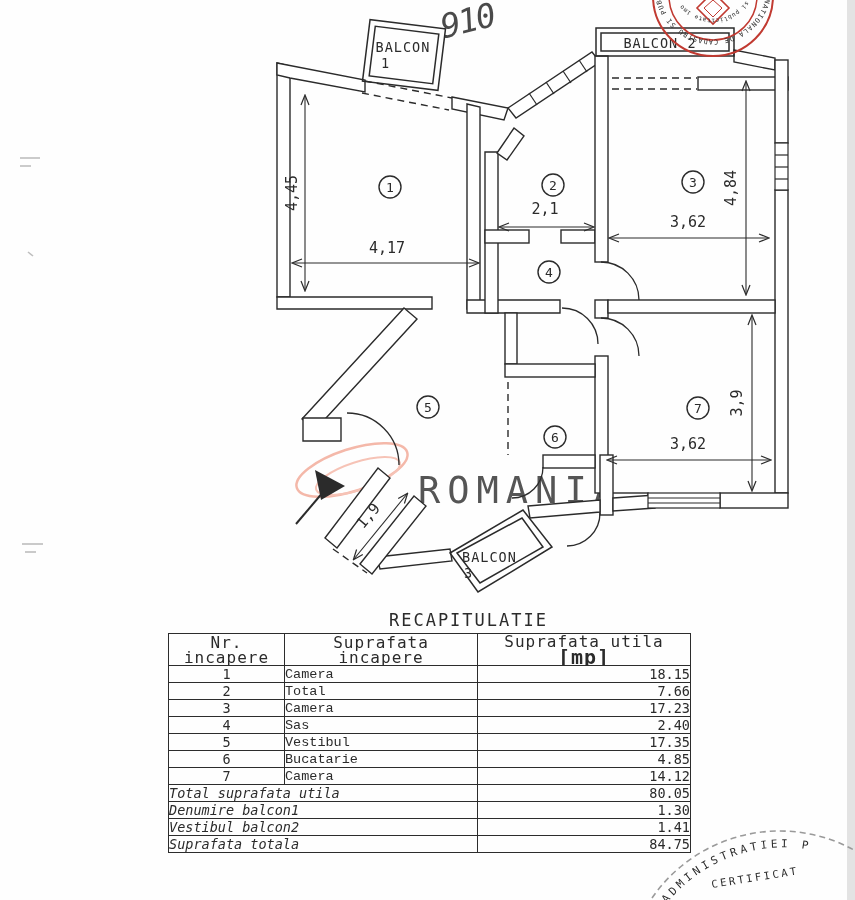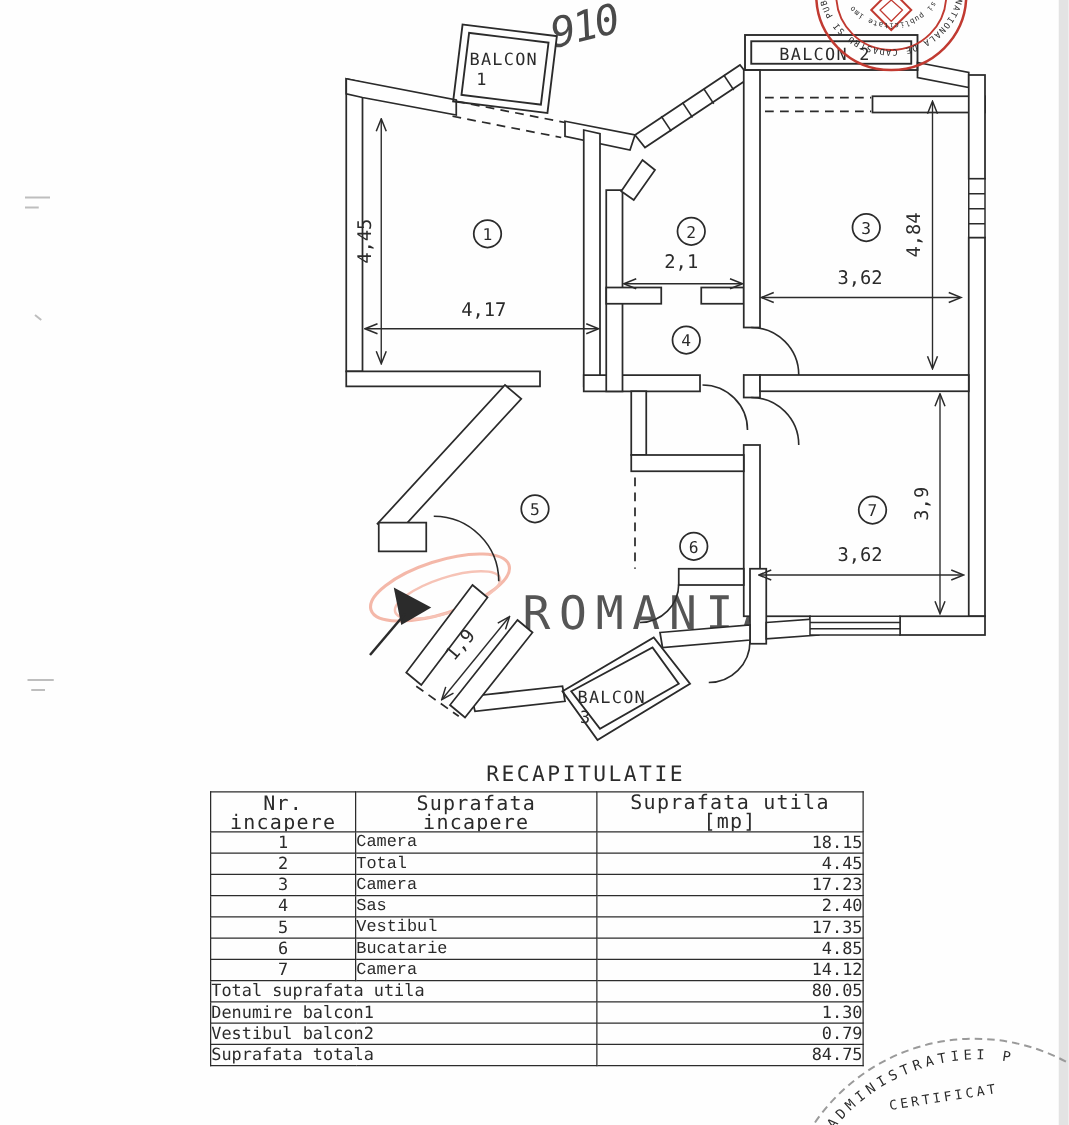--- a/index.html
+++ b/index.html
@@ -12,25 +12,25 @@
   .dim-label{font-size:15px;}
   .room-num{font-size:13px;}
   .edge-strip{position:absolute;right:0;top:0;width:8px;height:100%;background:#cccccc;opacity:.55;}
   .recap-title{position:absolute;left:328px;top:610px;width:220px;text-align:right;
                font-size:17px;letter-spacing:2px;}
   table.recap{position:absolute;left:168px;top:633px;width:522px;border-collapse:collapse;
               table-layout:fixed;font-size:13.5px;}
   table.recap td,table.recap th{border:1.4px solid #2c2c2c;padding:0;height:16px;line-height:15px;
               overflow:hidden;white-space:nowrap;font-weight:normal;}
   th.hd{height:45px;line-height:20px;font-size:16px;letter-spacing:1px;vertical-align:middle;}
-  th.hd .sub{font-size:16px;line-height:16px;}
+  th.hd .sub{font-size:20px;line-height:16px;font-weight:bold;}
   td.c-nr{text-align:center;}
   td.c-name{padding-left:20px;text-align:left;font-family:Liberation Mono, monospace;}
   td.c-val{text-align:right;}
-  td.c-sum{padding-left:16px;text-align:left;}
+  td.c-sum{padding-left:16px;text-align:left;font-style:italic;}
   .overlay{pointer-events:none;z-index:6;}
 </style>
 </head>
 <body>
 
 <div class="page">
 
   <svg class="plan" width="855" height="610" viewBox="0 0 855 610">
     <defs>
       <marker id="dimA" markerWidth="12" markerHeight="10" refX="10" refY="5" orient="auto-start-reverse" markerUnits="userSpaceOnUse">
@@ -229,21 +229,21 @@
       </th>
     </tr>
     <tr>
       <td class="c-nr">1</td>
       <td class="c-name">Camera</td>
       <td class="c-val">18.15</td>
     </tr>
     <tr>
       <td class="c-nr">2</td>
       <td class="c-name">Total</td>
-      <td class="c-val">4.45</td>
+      <td class="c-val">7.66</td>
     </tr>
     <tr>
       <td class="c-nr">3</td>
       <td class="c-name">Camera</td>
       <td class="c-val">17.23</td>
     </tr>
     <tr>
       <td class="c-nr">4</td>
       <td class="c-name">Sas</td>
       <td class="c-val">2.40</td>
@@ -266,21 +266,21 @@
     <tr>
       <td class="c-sum" colspan="2">Total suprafata utila</td>
       <td class="c-val">80.05</td>
     </tr>
     <tr>
       <td class="c-sum" colspan="2">Denumire balcon1</td>
       <td class="c-val">1.30</td>
     </tr>
     <tr>
       <td class="c-sum" colspan="2">Vestibul balcon2</td>
-      <td class="c-val">0.79</td>
+      <td class="c-val">1.41</td>
     </tr>
     <tr>
       <td class="c-sum" colspan="2">Suprafata totala</td>
       <td class="c-val">84.75</td>
     </tr>
   </tbody>
     </table>
 
   <svg class="overlay" width="855" height="900" viewBox="0 0 855 900" style="z-index:6;">
     <defs>

